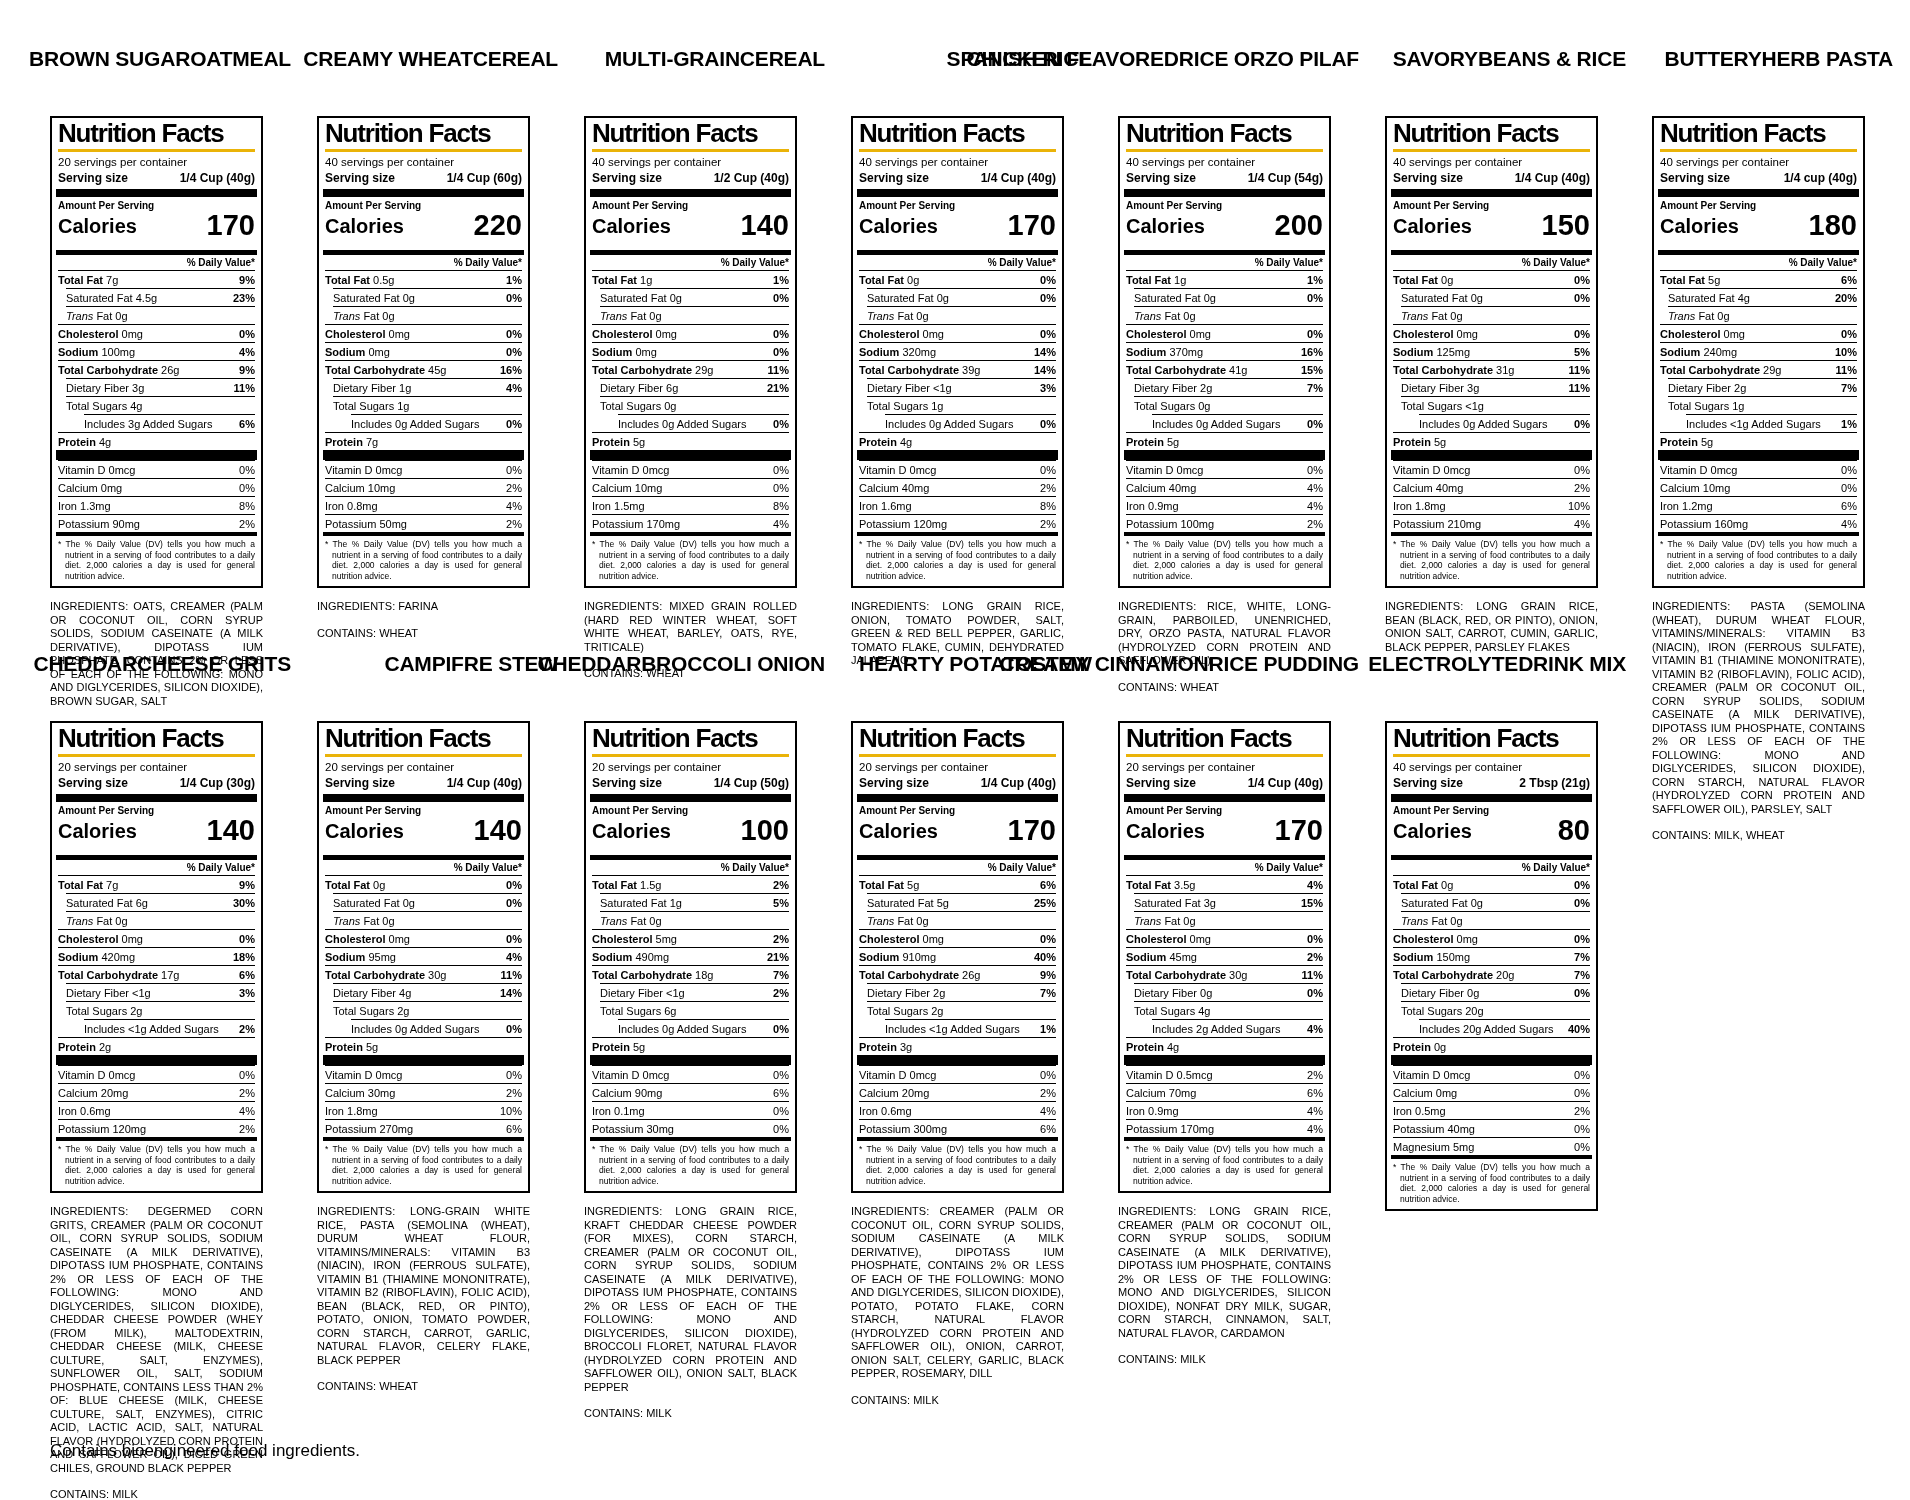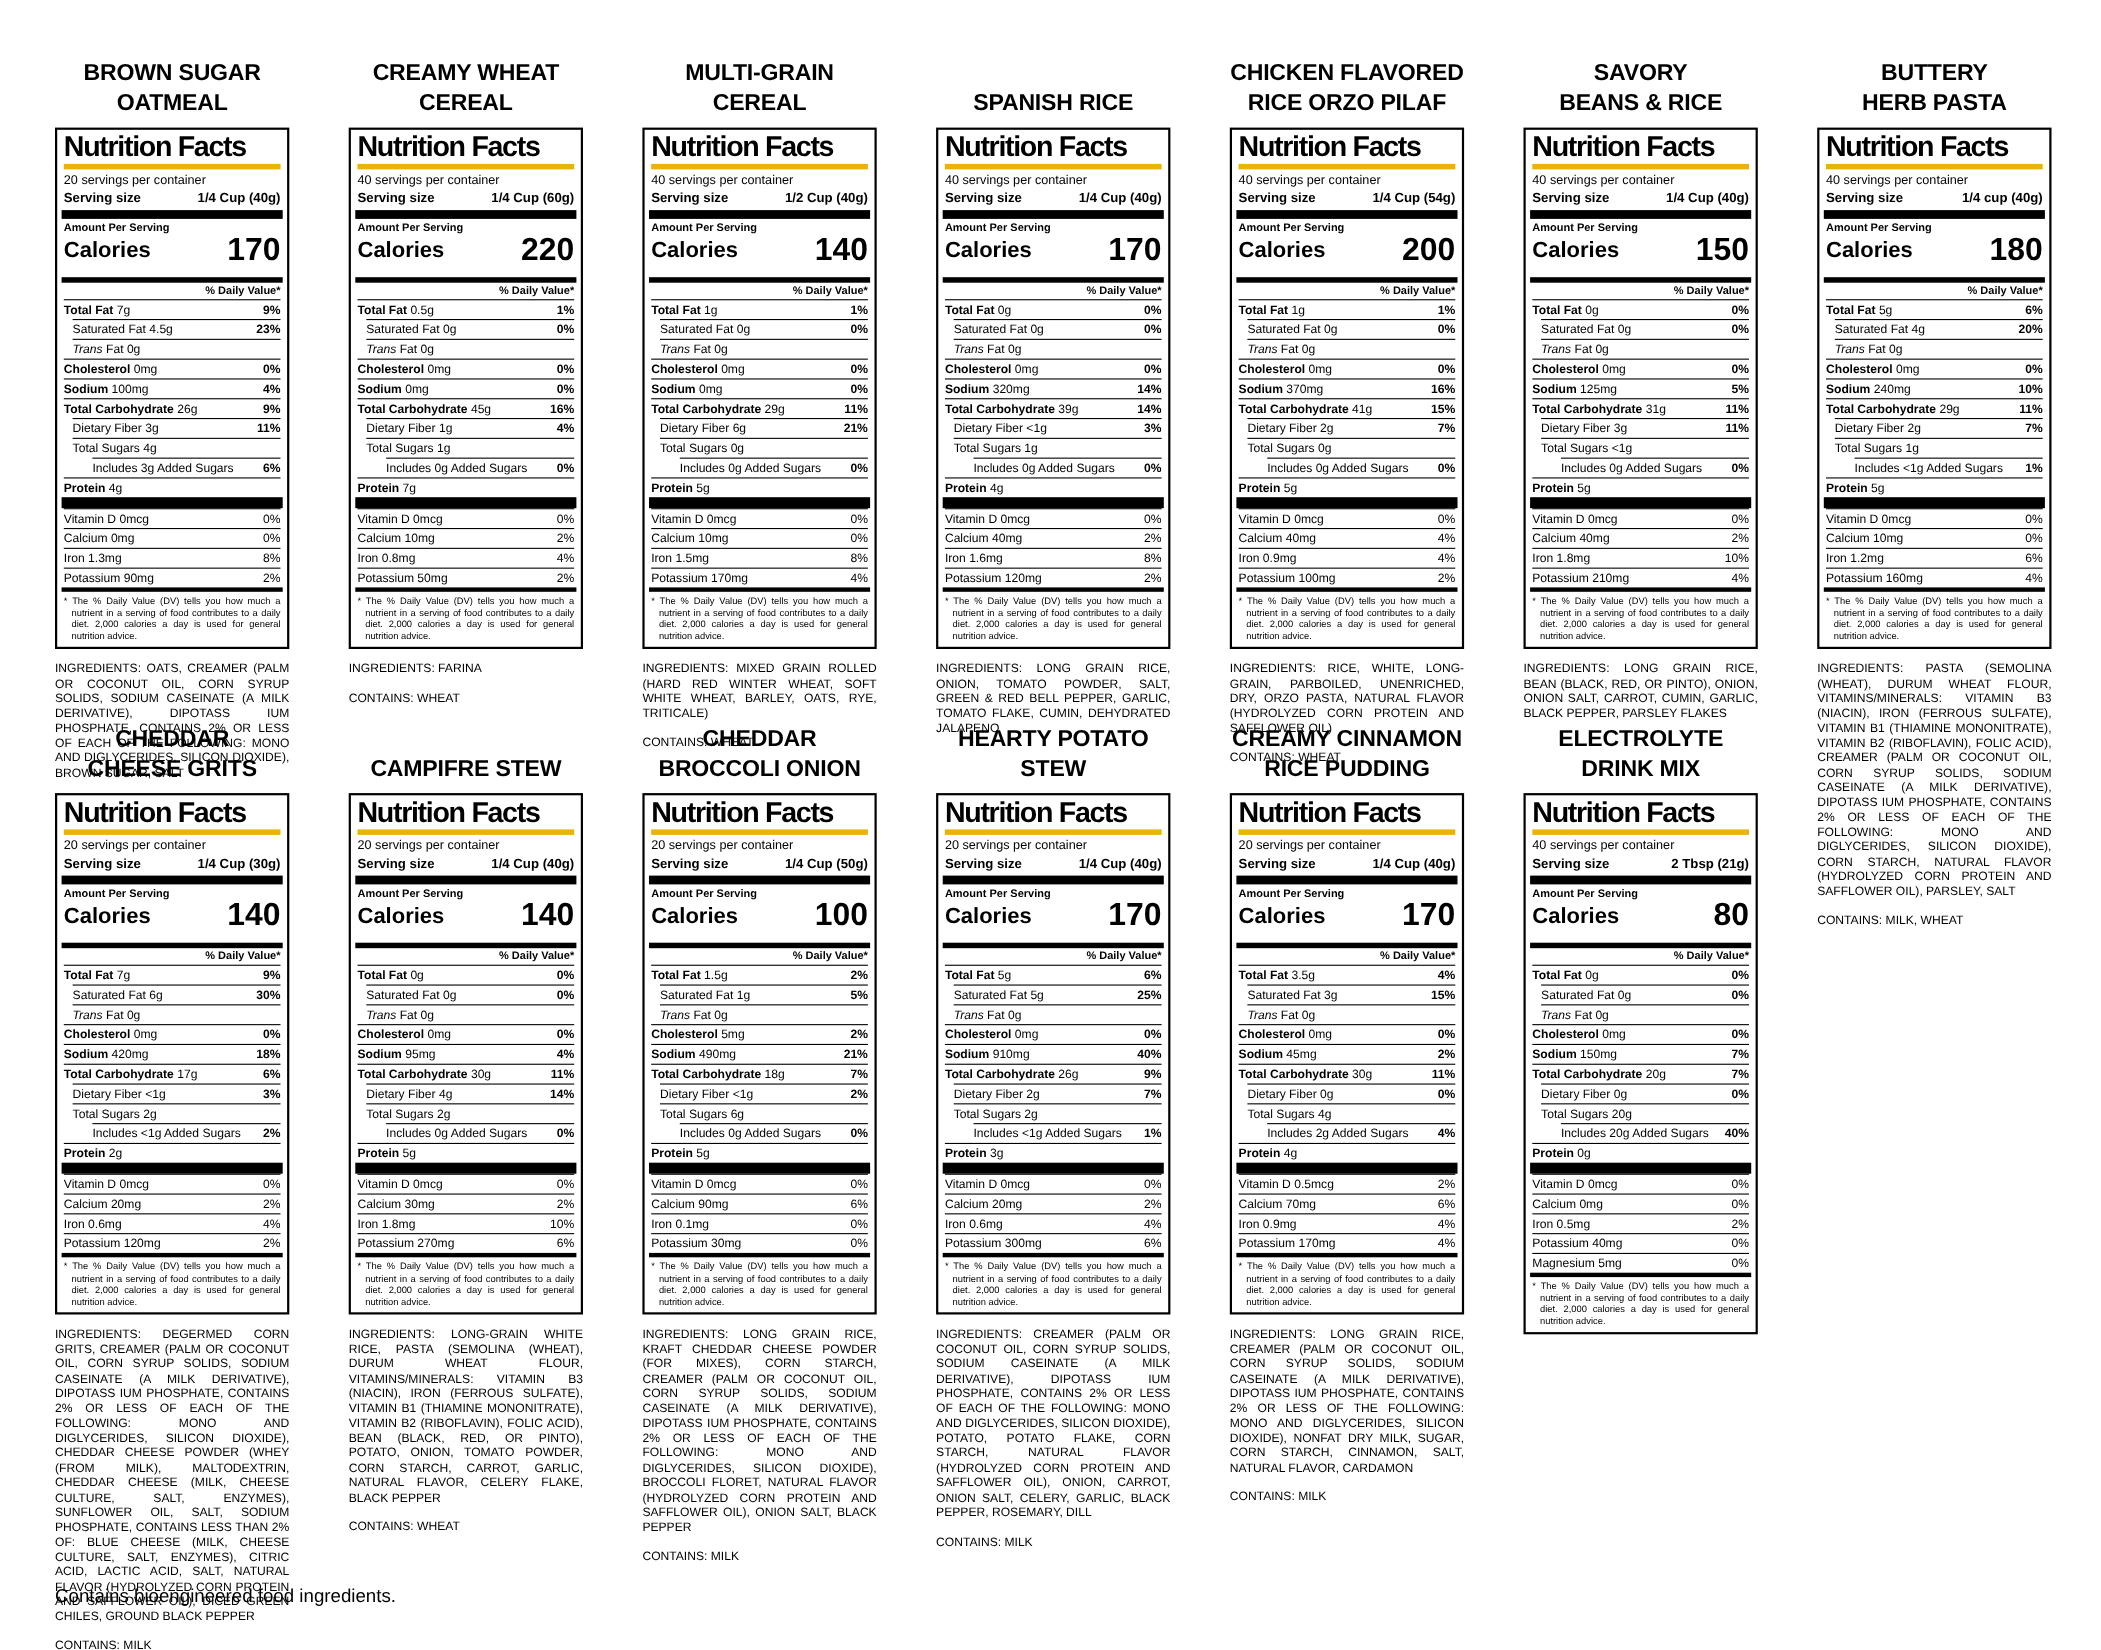--- a/index.html
+++ b/index.html
@@ -2,26 +2,26 @@
 <html><head>
 <meta charset="utf-8">
 <style>
   * { margin:0; padding:0; box-sizing:border-box; }
   html,body { width:1910px; height:1500px; background:#fff; color:#000;
     font-family:"Liberation Sans", sans-serif; overflow:hidden; position:relative; }
   .row { display:flex; align-items:flex-start; gap:54px; padding-left:50px; }
   .row-top { padding-top:45px; height:650px; }
   .row-bottom { height:770px; }
   .card { width:213px; flex:0 0 213px; }
-  .title { height:62px; display:flex; flex-direction:column; justify-content:flex-end;
+  .title { height:62px; display:flex; justify-content:flex-end;
     text-align:center; font-weight:bold; font-size:21px; line-height:27px;
     margin:0 -28px 9px -28px; white-space:nowrap; letter-spacing:-0.2px; }
   .nf-box { border:2px solid #000; padding:0 6px 5px 6px; background:#fff; }
   .nf-title { font-size:26px; font-weight:bold; letter-spacing:-1.2px; line-height:30px;
-    border-bottom:5px solid #eab308; padding-bottom:1px; }
+    border-bottom:3px solid #eab308; padding-bottom:1px; }
   .nf-servings { font-size:11.5px; line-height:15px; padding-top:3px; }
   .nf-ss { display:flex; justify-content:space-between; font-weight:bold; font-size:12px;
     line-height:16px; padding-bottom:3px; }
   .bar { background:#000; margin:0 -2px; }
   .bar8 { height:8px; } .bar5 { height:5px; } .bar10 { height:10px; } .bar4 { height:4px; }
   .nf-aps { font-size:10px; font-weight:bold; line-height:14px; padding-top:2px; }
   .nf-cal { display:flex; justify-content:space-between; align-items:flex-end; font-weight:bold; padding-bottom:12px; }
   .cal-lbl { font-size:20px; line-height:23px; }
   .cal-num { font-size:29px; line-height:25px; }
   .nf-dvh { text-align:right; font-size:10px; font-weight:bold; line-height:15px; }

